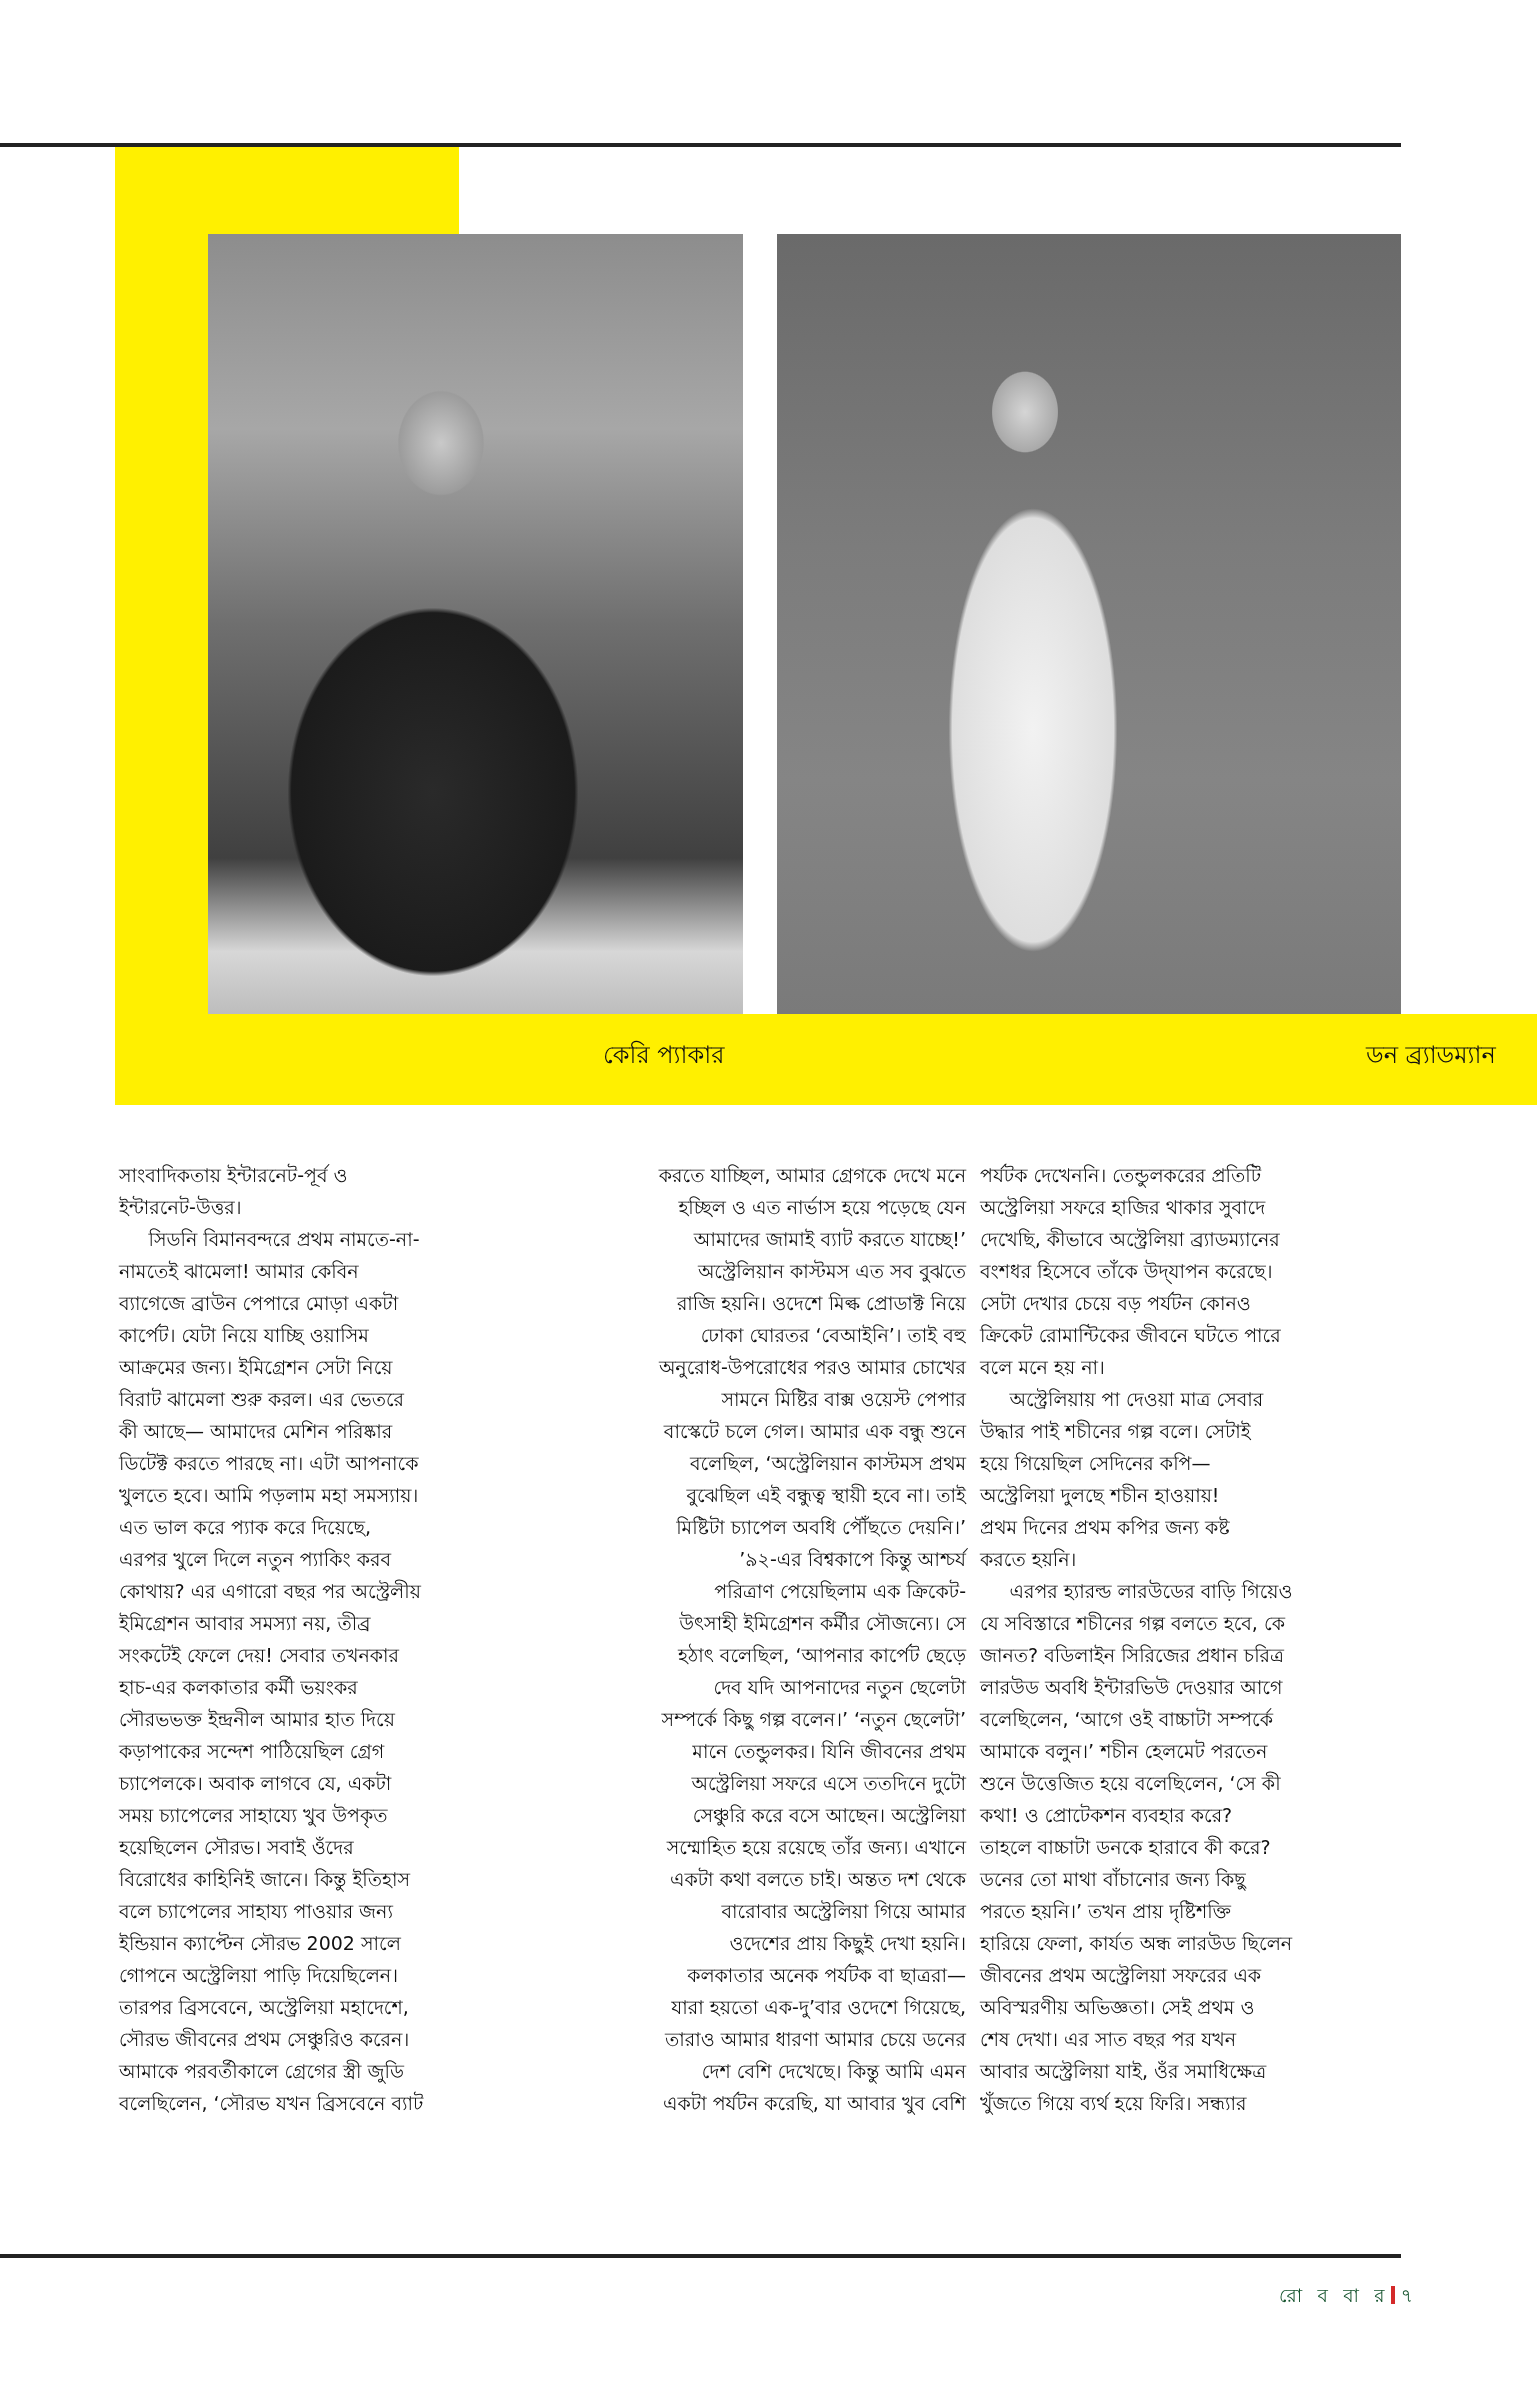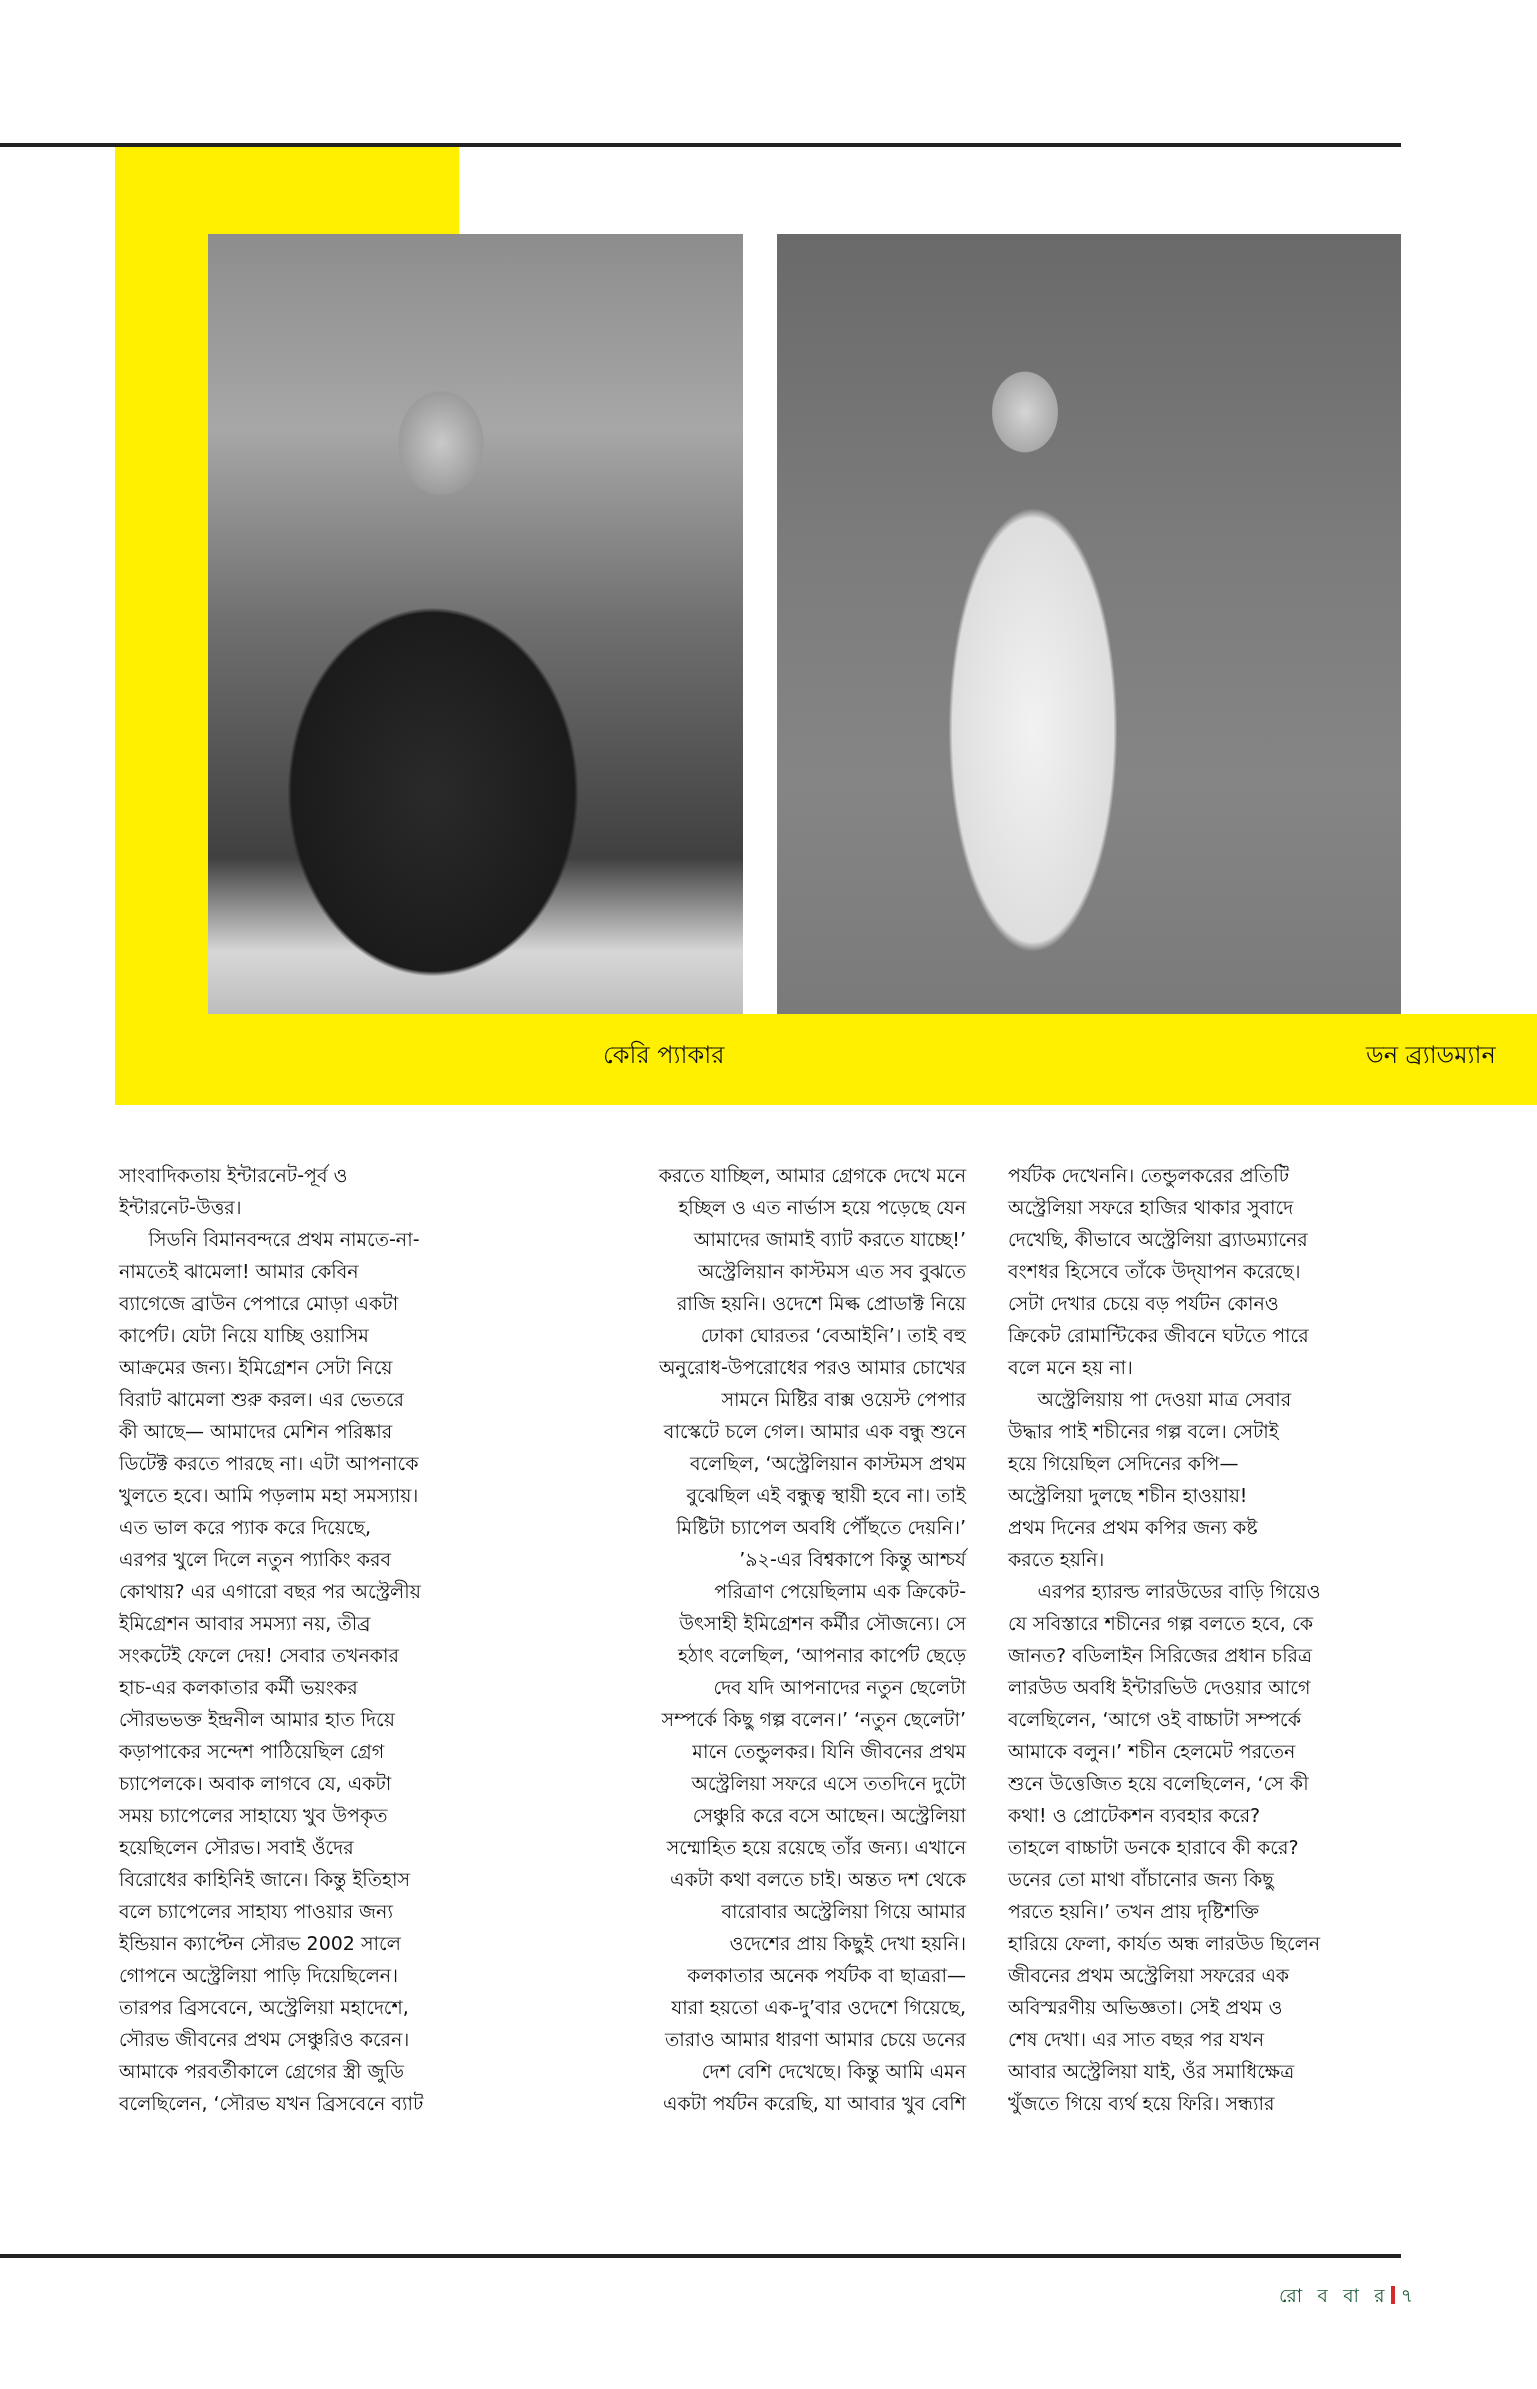--- a/index.html
+++ b/index.html
@@ -32,21 +32,21 @@
     font-size: 0; }
 
   .caption { position: absolute; top: 1040px; font-size: 24px; color: #111; line-height: 31px; }
   .cap-packer { left: 603px; }
   .cap-bradman { left: 1366px; }
 
   .col { position: absolute; top: 1159px; width: 403px;
          font-size: 19px; line-height: 32px; color: #111; }
   .col-1 { left: 119px; }
   .col-2 { left: 563px; text-align: right; }
-  .col-3 { left: 1008px; }
+  .col-3 { left: 980px; }
   .col p { margin: 0; white-space: nowrap; }
   .col p.indent { padding-left: 29.5px; }
 
   .footer { position: absolute; top: 2280px; left: 1279px; font-size: 18.6px; line-height: 31px;
             letter-spacing: 4.7px; color: #14532d; white-space: nowrap; }
   .footer .sep { display: inline-block; width: 3.9px; height: 18.6px; background: #d42a2a;
                  vertical-align: -2.3px; margin: 0 6.2px 0 1.6px; }
 </style>
 </head>
 <body>

